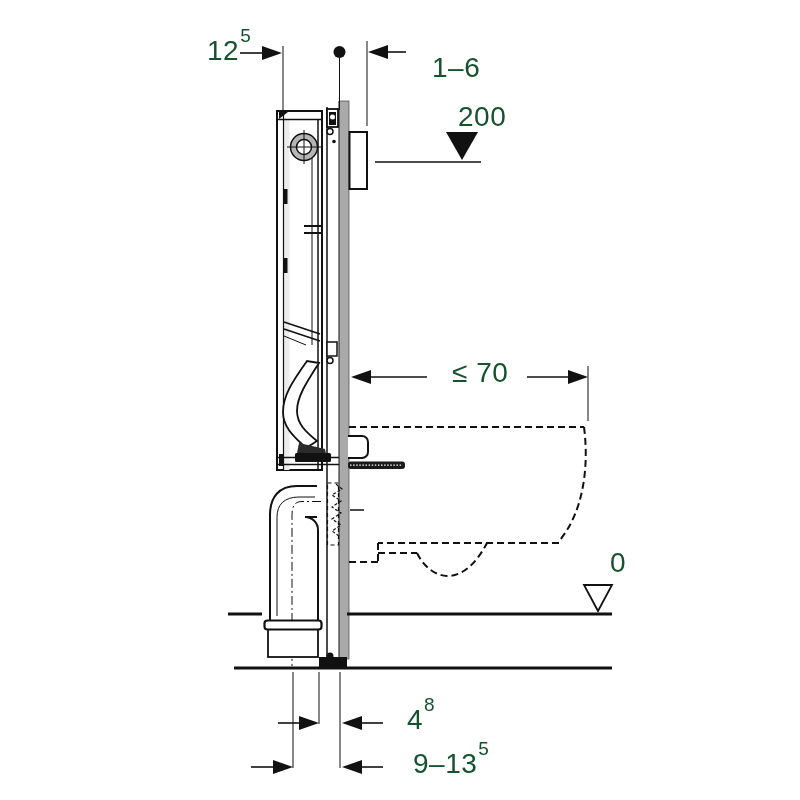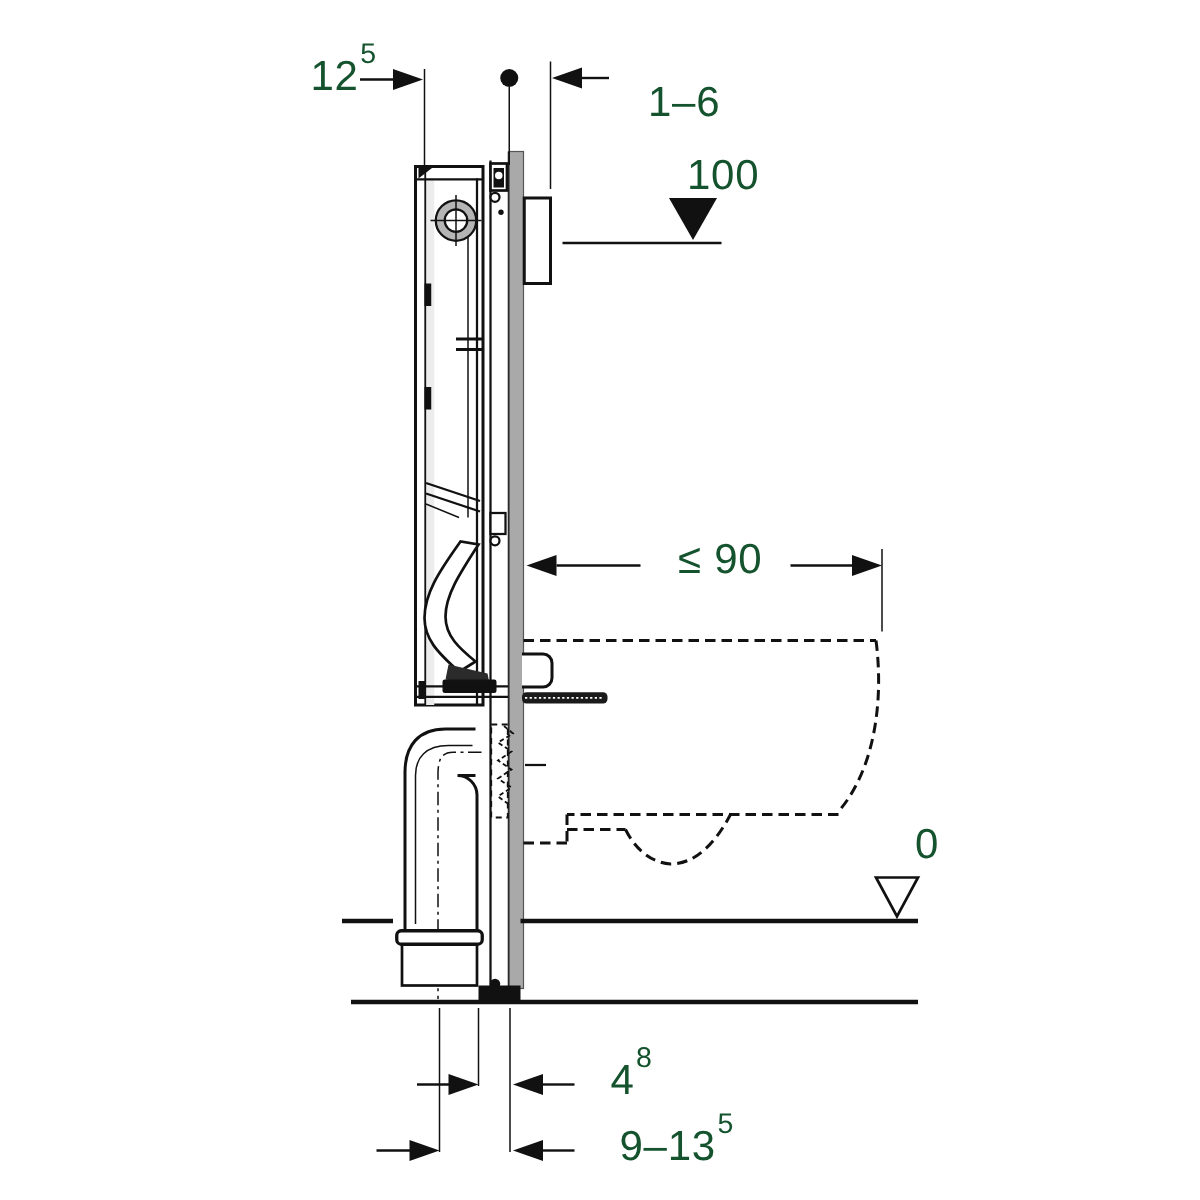--- a/index.html
+++ b/index.html
@@ -181,19 +181,19 @@
       <polygon points="293,767 273,760 273,774" fill="#111" stroke="none"></polygon>
       <polygon points="342,767 362,760 362,774" fill="#111" stroke="none"></polygon>
       <line x1="362" y1="767" x2="383" y2="767"></line>
     </g>
 
   </g>
 </svg>
 
 <div class="dim-label" style="left:186px;top:37px"><span>12</span><sup>5</sup></div>
 <div class="dim-label" style="left:411px;top:54px"><span>1–6</span><sup></sup></div>
-<div class="dim-label" style="left:437px;top:103px"><span>100</span><sup></sup></div>
-<div class="dim-label" style="left:431px;top:359px"><span>≤ 90</span><sup></sup></div>
+<div class="dim-label" style="left:437px;top:103px"><span>200</span><sup></sup></div>
+<div class="dim-label" style="left:431px;top:359px"><span>≤ 70</span><sup></sup></div>
 <div class="dim-label" style="left:589px;top:549px"><span>0</span><sup></sup></div>
 <div class="dim-label" style="left:386px;top:706px"><span>4</span><sup>8</sup></div>
 <div class="dim-label" style="left:392px;top:750px"><span>9–13</span><sup>5</sup></div>
 
 </div>
 
 </body></html>

